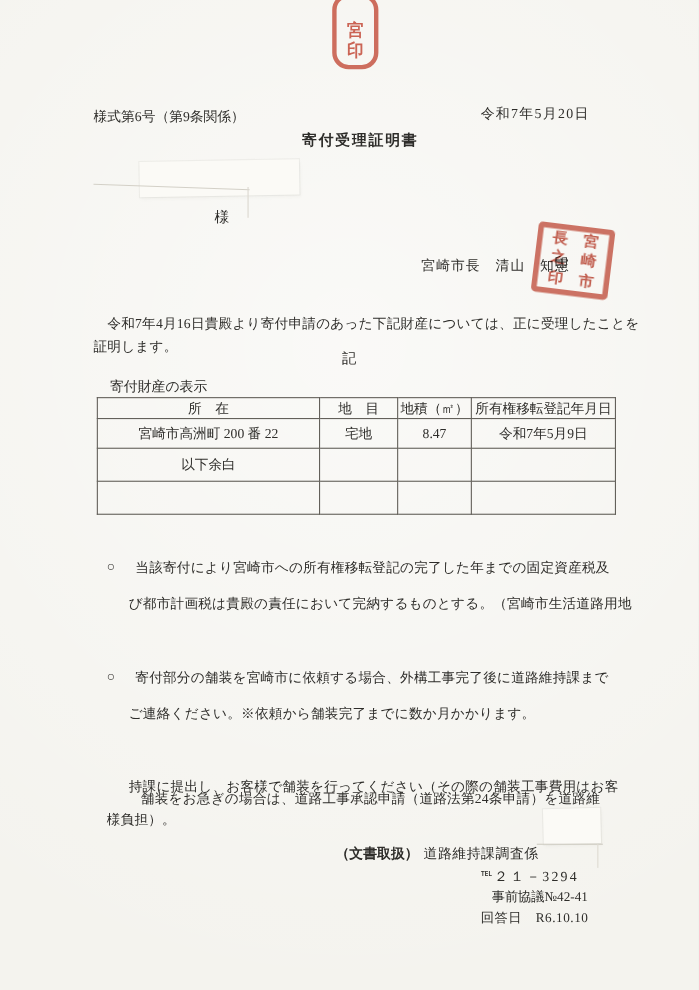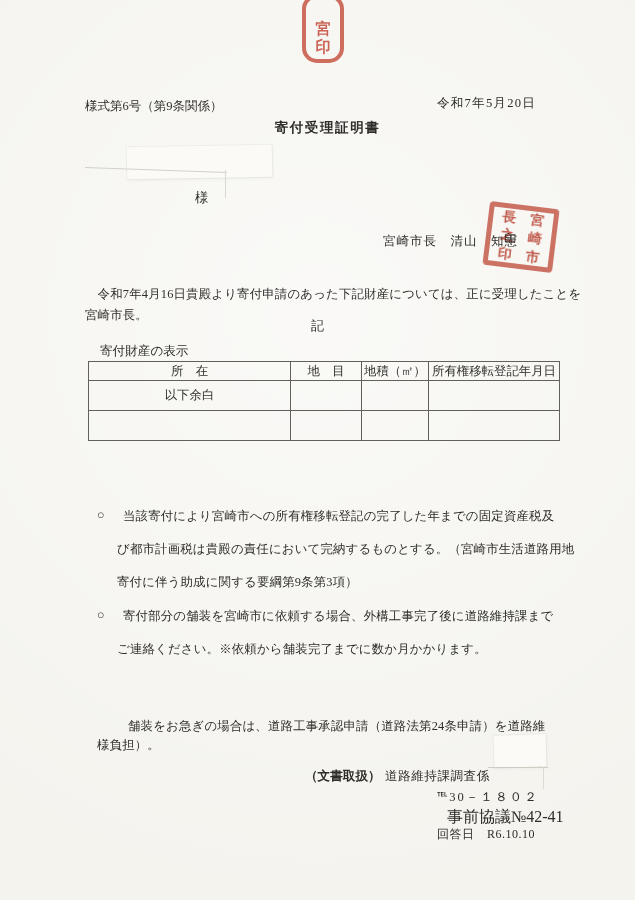--- a/index.html
+++ b/index.html
@@ -85,21 +85,21 @@
   .n2l1{left:123px;top:608px;}
   .n2l2{left:117px;top:641px;}
   .n3l1{left:128px;top:674px;margin-top:44px;}
   .n3l2{left:117px;top:707px;}
   .n3l3{left:97px;top:737px;}
 
   
   .handler{left:305px;top:768px;font-size:12.6px;font-weight:bold;}
   .section{left:385px;top:768px;font-size:12.6px;letter-spacing:0.5px;}
   .tel{left:437px;top:788px;font-size:12.6px;letter-spacing:2px;}
-  .pre-consult{left:447px;top:807px;font-size:16px;text-align:center;}
+  .pre-consult{left:447px;top:807px;font-size:12px;text-align:center;}
   .reply{left:437px;top:826px;font-size:12px;letter-spacing:0.5px;}
 </style>
 </head>
 <body>
 
 <div class="page">
 
   <div class="abs stamp-top">
     <span>宮</span>
     <span>印</span>
@@ -124,71 +124,77 @@
       <span>市</span>
     </div>
     <div class="seal-col">
       <span>長</span>
       <span>之</span>
       <span>印</span>
     </div>
   </div>
 
   <div class="abs txt body-l1">　令和7年4月16日貴殿より寄付申請のあった下記財産については、正に受理したことを</div>
-  <div class="abs txt body-l2">宮崎市長。</div>
+  <div class="abs txt body-l2">証明します。</div>
   <div class="abs ki">記</div>
 
   <div class="abs caption">寄付財産の表示</div>
 
   <table class="prop">
     <colgroup>
       <col style="width:202px">
         <col style="width:71px">
         <col style="width:67px">
         <col style="width:131px">
     </colgroup>
     <thead>
       <tr>
         <th>所　在</th>
         <th>地　目</th>
         <th>地積（㎡）</th>
         <th>所有権移転登記年月日</th>
       </tr>
     </thead>
     <tbody>
+      <tr class="r1">
+        <td>宮崎市高洲町 200 番 22</td>
+        <td>宅地</td>
+        <td>8.47</td>
+        <td>令和7年5月9日</td>
+      </tr>
       <tr class="r2">
         <td class="blank-left">以下余白</td>
         <td></td>
         <td></td>
         <td></td>
       </tr>
       <tr class="r3">
         <td></td>
         <td></td>
         <td></td>
         <td></td>
       </tr>
     </tbody>
   </table>
 
   <div class="abs txt m1">○</div>
   <div class="abs txt n1l1">当該寄付により宮崎市への所有権移転登記の完了した年までの固定資産税及</div>
   <div class="abs txt n1l2">び都市計画税は貴殿の責任において完納するものとする。（宮崎市生活道路用地</div>
-  <div class="abs txt n1l3">寄付に伴う助成に関する要綱第9条第3項）</div>
 
   <div class="abs txt m2">○</div>
   <div class="abs txt n2l1">寄付部分の舗装を宮崎市に依頼する場合、外構工事完了後に道路維持課まで</div>
   <div class="abs txt n2l2">ご連絡ください。※依頼から舗装完了までに数か月かかります。</div>
 
   <div class="abs txt n3l1">舗装をお急ぎの場合は、道路工事承認申請（道路法第24条申請）を道路維</div>
+  <div class="abs txt n3l2">持課に提出し、お客様で舗装を行ってください（その際の舗装工事費用はお客</div>
   <div class="abs txt n3l3">様負担）。</div>
 
   <div class="abs tape tape-bottom"></div>
   <div class="abs hline-bottom"></div>
   <div class="abs vline-bottom"></div>
 
   <div class="abs handler">（文書取扱）</div>
   <div class="abs section">道路維持課調査係</div>
-  <div class="abs tel">℡30－１８０２</div>
+  <div class="abs tel">℡２１－3294</div>
   <div class="abs pre-consult">事前協議№42-41</div>
   <div class="abs reply">回答日　R6.10.10</div>
 
 </div>
 
 </body></html>

